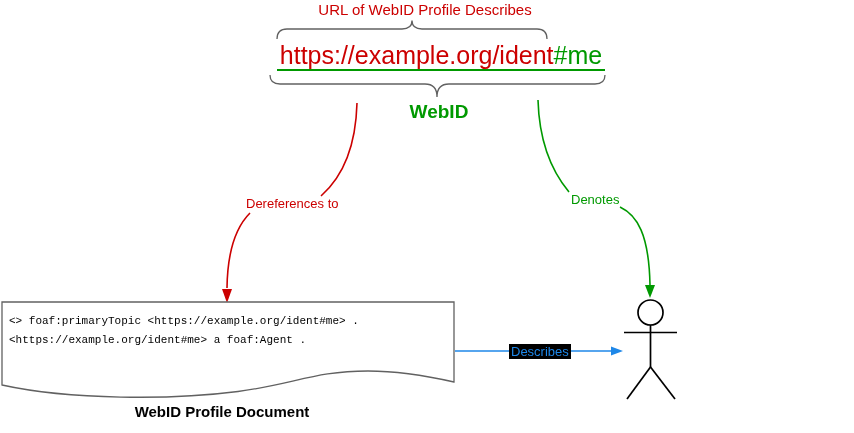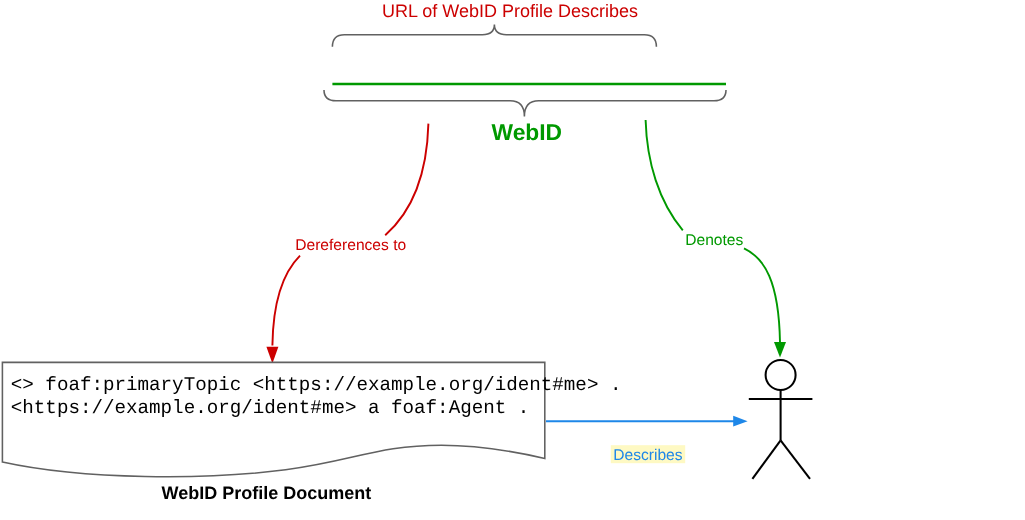--- a/index.html
+++ b/index.html
@@ -18,26 +18,26 @@
   .blue{color:#1E87E8;}
   .caption{font-size:15px;}
   .url{
     font-size:25px;
     letter-spacing:0px;
   }
   .webid{font-size:19px;font-weight:bold;}
   .small-label{font-size:13px;}
   .code{
     font-family:"Liberation Mono", monospace;
-    font-size:16px;
+    font-size:11px;
     line-height:19px;
     color:#000000;
   }
   .black-label{font-size:15px;color:#000000;font-weight:bold;}
-  .describes-bg{background:#fef9c3;padding:0 2px;margin-top:27px;}
+  .describes-bg{background:#000000;padding:0 2px;}
   
   .s-gray{stroke:#616161;stroke-width:1.3;fill:none;}
   .s-red{stroke:#CC0000;stroke-width:1.6;fill:none;}
   .f-red{fill:#CC0000;stroke:none;}
   .s-green{stroke:#009900;stroke-width:1.6;fill:none;}
   .f-green{fill:#009900;stroke:none;}
   .s-green-thick{stroke:#009900;stroke-width:2.2;fill:none;}
   .s-blue{stroke:#1E87E8;stroke-width:1.6;fill:none;}
   .f-blue{fill:#1E87E8;stroke:none;}
   .s-black{stroke:#000000;stroke-width:1.7;fill:none;}
@@ -82,20 +82,23 @@
       <circle cx="650.5" cy="312.5" r="12.5" class="s-black" fill="#ffffff"></circle>
       <line x1="650.5" y1="325" x2="650.5" y2="367" class="s-black"></line>
       <line x1="624" y1="332.5" x2="677" y2="332.5" class="s-black"></line>
       <line x1="650.5" y1="367" x2="627" y2="399" class="s-black"></line>
       <line x1="650.5" y1="367" x2="675" y2="399" class="s-black"></line>
     </g>
   </svg>
 
   <div class="txt caption red center" style="left:290px;top:1px;width:270px;">URL of WebID Profile Describes</div>
 
+  <div class="txt url center" style="left:277px;top:41px;width:328px;">
+    <span class="red">https://example.org/ident</span><span class="green">#me</span>
+  </div>
 
   <div class="txt webid green center" style="left:339px;top:101px;width:200px;">WebID</div>
 
   <div class="txt small-label red" style="left:246px;top:196px;">Dereferences to</div>
 
   <div class="txt small-label green" style="left:571px;top:192px;">Denotes</div>
 
   <div class="txt code" style="left:9px;top:312px;">
     <div>&lt;&gt; foaf:primaryTopic &lt;https://example.org/ident#me&gt; .</div>
     <div>&lt;https://example.org/ident#me&gt; a foaf:Agent .</div>

